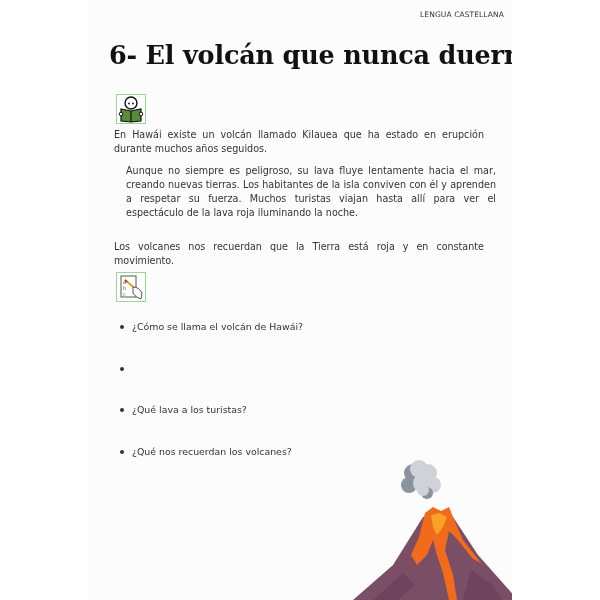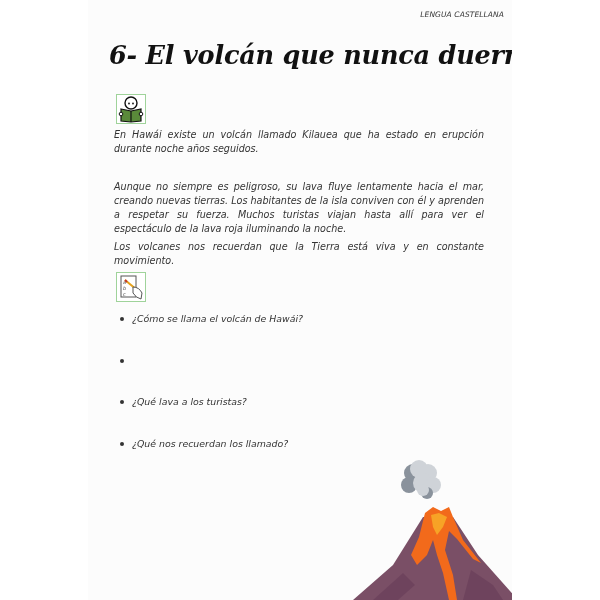--- a/index.html
+++ b/index.html
@@ -2,42 +2,42 @@
 <html><head>
 <meta charset="utf-8">
 <style>
   html, body { margin:0; padding:0; }
   body {
     width:600px; height:600px; background:#ffffff; position:relative; overflow:hidden;
     font-family:"DejaVu Sans", sans-serif;
   }
   .page {
     position:absolute; left:88px; top:0; width:424px; height:600px;
-    background:#fcfcfc; overflow:hidden;font-style:italic;
+    background:#fcfcfc; overflow:hidden;
   }
   .header-label {
     position:absolute; right:8px; top:10px; font-size:7.5px; color:#333;
     letter-spacing:0.1px; font-family:"DejaVu Sans", sans-serif;
   }
   .title {
     position:absolute; left:21px; top:40px; margin:0;
     font-family:"DejaVu Serif", serif; font-weight:bold; font-size:25.5px; color:#111;
     letter-spacing:-0.2px; white-space:nowrap;
   }
   .pic-icon {
     position:absolute; width:30px; height:30px; border:1px solid #9fd39a; background:#fff;
     box-sizing:border-box;
   }
   .pic-icon svg { display:block; }
   .para {
     position:absolute; left:26px; width:370px; margin:0;
     font-size:9.6px; line-height:14px; color:#333; text-align:justify;
     text-align-last:left;
   }
-  .q-list { position:absolute; left:30px; top:312px; margin:0; padding:0; list-style:none; width:350px; }
+  .q-list { position:absolute; left:30px; top:320px; margin:0; padding:0; list-style:none; width:350px; }
   .q-item {
     position:relative; padding-left:14px; font-size:9.4px; color:#333; height:14px; line-height:14px;
     margin-bottom:27.6px; white-space:nowrap;
   }
   .q-item .bullet {
     position:absolute; left:2px; top:5px; width:4px; height:4px; border-radius:50%; background:#333;
   }
   .volcano { position:absolute; left:265px; top:455px; }
 </style>
 </head>
@@ -52,41 +52,41 @@
       <circle cx="14" cy="8" r="6" fill="#fff" stroke="#111" stroke-width="1.4"></circle>
       <circle cx="12" cy="8.5" r="0.9" fill="#111"></circle>
       <circle cx="16" cy="8.5" r="0.9" fill="#111"></circle>
       <path d="M4 14 L14 16 L24 14 L24 26 L14 27 L4 26 Z" fill="#5a8a3a" stroke="#111" stroke-width="1.2"></path>
       <line x1="14" y1="16" x2="14" y2="27" stroke="#111" stroke-width="1.2"></line>
       <circle cx="4" cy="19" r="1.8" fill="#fff" stroke="#111" stroke-width="1"></circle>
       <circle cx="24" cy="19" r="1.8" fill="#fff" stroke="#111" stroke-width="1"></circle>
     </svg>
   </div>
 
-  <p class="para" style="top:128px;">En Hawái existe un volcán llamado Kilauea que ha estado en erupción durante noche años seguidos.</p>
-  <p class="para" style="top:180px;">Aunque no siempre es peligroso, su lava fluye lentamente hacia el mar, creando nuevas tierras. Los habitantes de la isla conviven con él y aprenden a respetar su fuerza. Muchos turistas viajan hasta allí para ver el espectáculo de la lava roja iluminando la noche.</p>
-  <p class="para" style="top:240px;">Los volcanes nos recuerdan que la Tierra está viva y en constante movimiento.</p>
+  <p class="para" style="top:128px;">En Hawái existe un volcán llamado Kilauea que ha estado en erupción durante muchos años seguidos.</p>
+  <p class="para" style="top:164px;margin-left:12px;">Aunque no siempre es peligroso, su lava fluye lentamente hacia el mar, creando nuevas tierras. Los habitantes de la isla conviven con él y aprenden a respetar su fuerza. Muchos turistas viajan hasta allí para ver el espectáculo de la lava roja iluminando la noche.</p>
+  <p class="para" style="top:240px;">Los volcanes nos recuerdan que la Tierra está roja y en constante movimiento.</p>
 
   <div class="pic-icon" style="left:28px; top:272px;">
     <svg width="28" height="28" viewBox="0 0 28 28">
       <rect x="4" y="3" width="15" height="21" fill="#fff" stroke="#555" stroke-width="1"></rect>
       <text x="6" y="11" font-size="5" fill="#555" font-family="DejaVu Sans, sans-serif">a</text>
       <text x="6" y="17" font-size="5" fill="#555" font-family="DejaVu Sans, sans-serif">b</text>
       <text x="6" y="23" font-size="5" fill="#555" font-family="DejaVu Sans, sans-serif">c</text>
       <line x1="8" y1="7" x2="20" y2="17" stroke="#e6a21a" stroke-width="2"></line>
       <line x1="8" y1="7" x2="10" y2="9" stroke="#c0392b" stroke-width="2"></line>
       <path d="M16 14 Q22 14 25 20 L24 26 Q19 25 16 20 Z" fill="#fff" stroke="#555" stroke-width="1"></path>
     </svg>
   </div>
 
   <ul class="q-list">
     <li class="q-item"><span class="bullet"></span><span>¿Cómo se llama el volcán de Hawái?</span></li>
     <li class="q-item"><span class="bullet"></span></li>
     <li class="q-item"><span class="bullet"></span><span>¿Qué lava a los turistas?</span></li>
-    <li class="q-item"><span class="bullet"></span><span>¿Qué nos recuerdan los llamado?</span></li>
+    <li class="q-item"><span class="bullet"></span><span>¿Qué nos recuerdan los volcanes?</span></li>
   </ul>
 
   <div class="volcano">
     <svg width="165" height="145" viewBox="0 0 165 145">
 
       <g>
         <circle cx="60" cy="18" r="9" fill="#8a929c"></circle>
         <circle cx="56" cy="30" r="8" fill="#8a929c"></circle>
         <circle cx="66" cy="14" r="9" fill="#cfd3d8"></circle>
         <circle cx="75" cy="18" r="9" fill="#cfd3d8"></circle>

